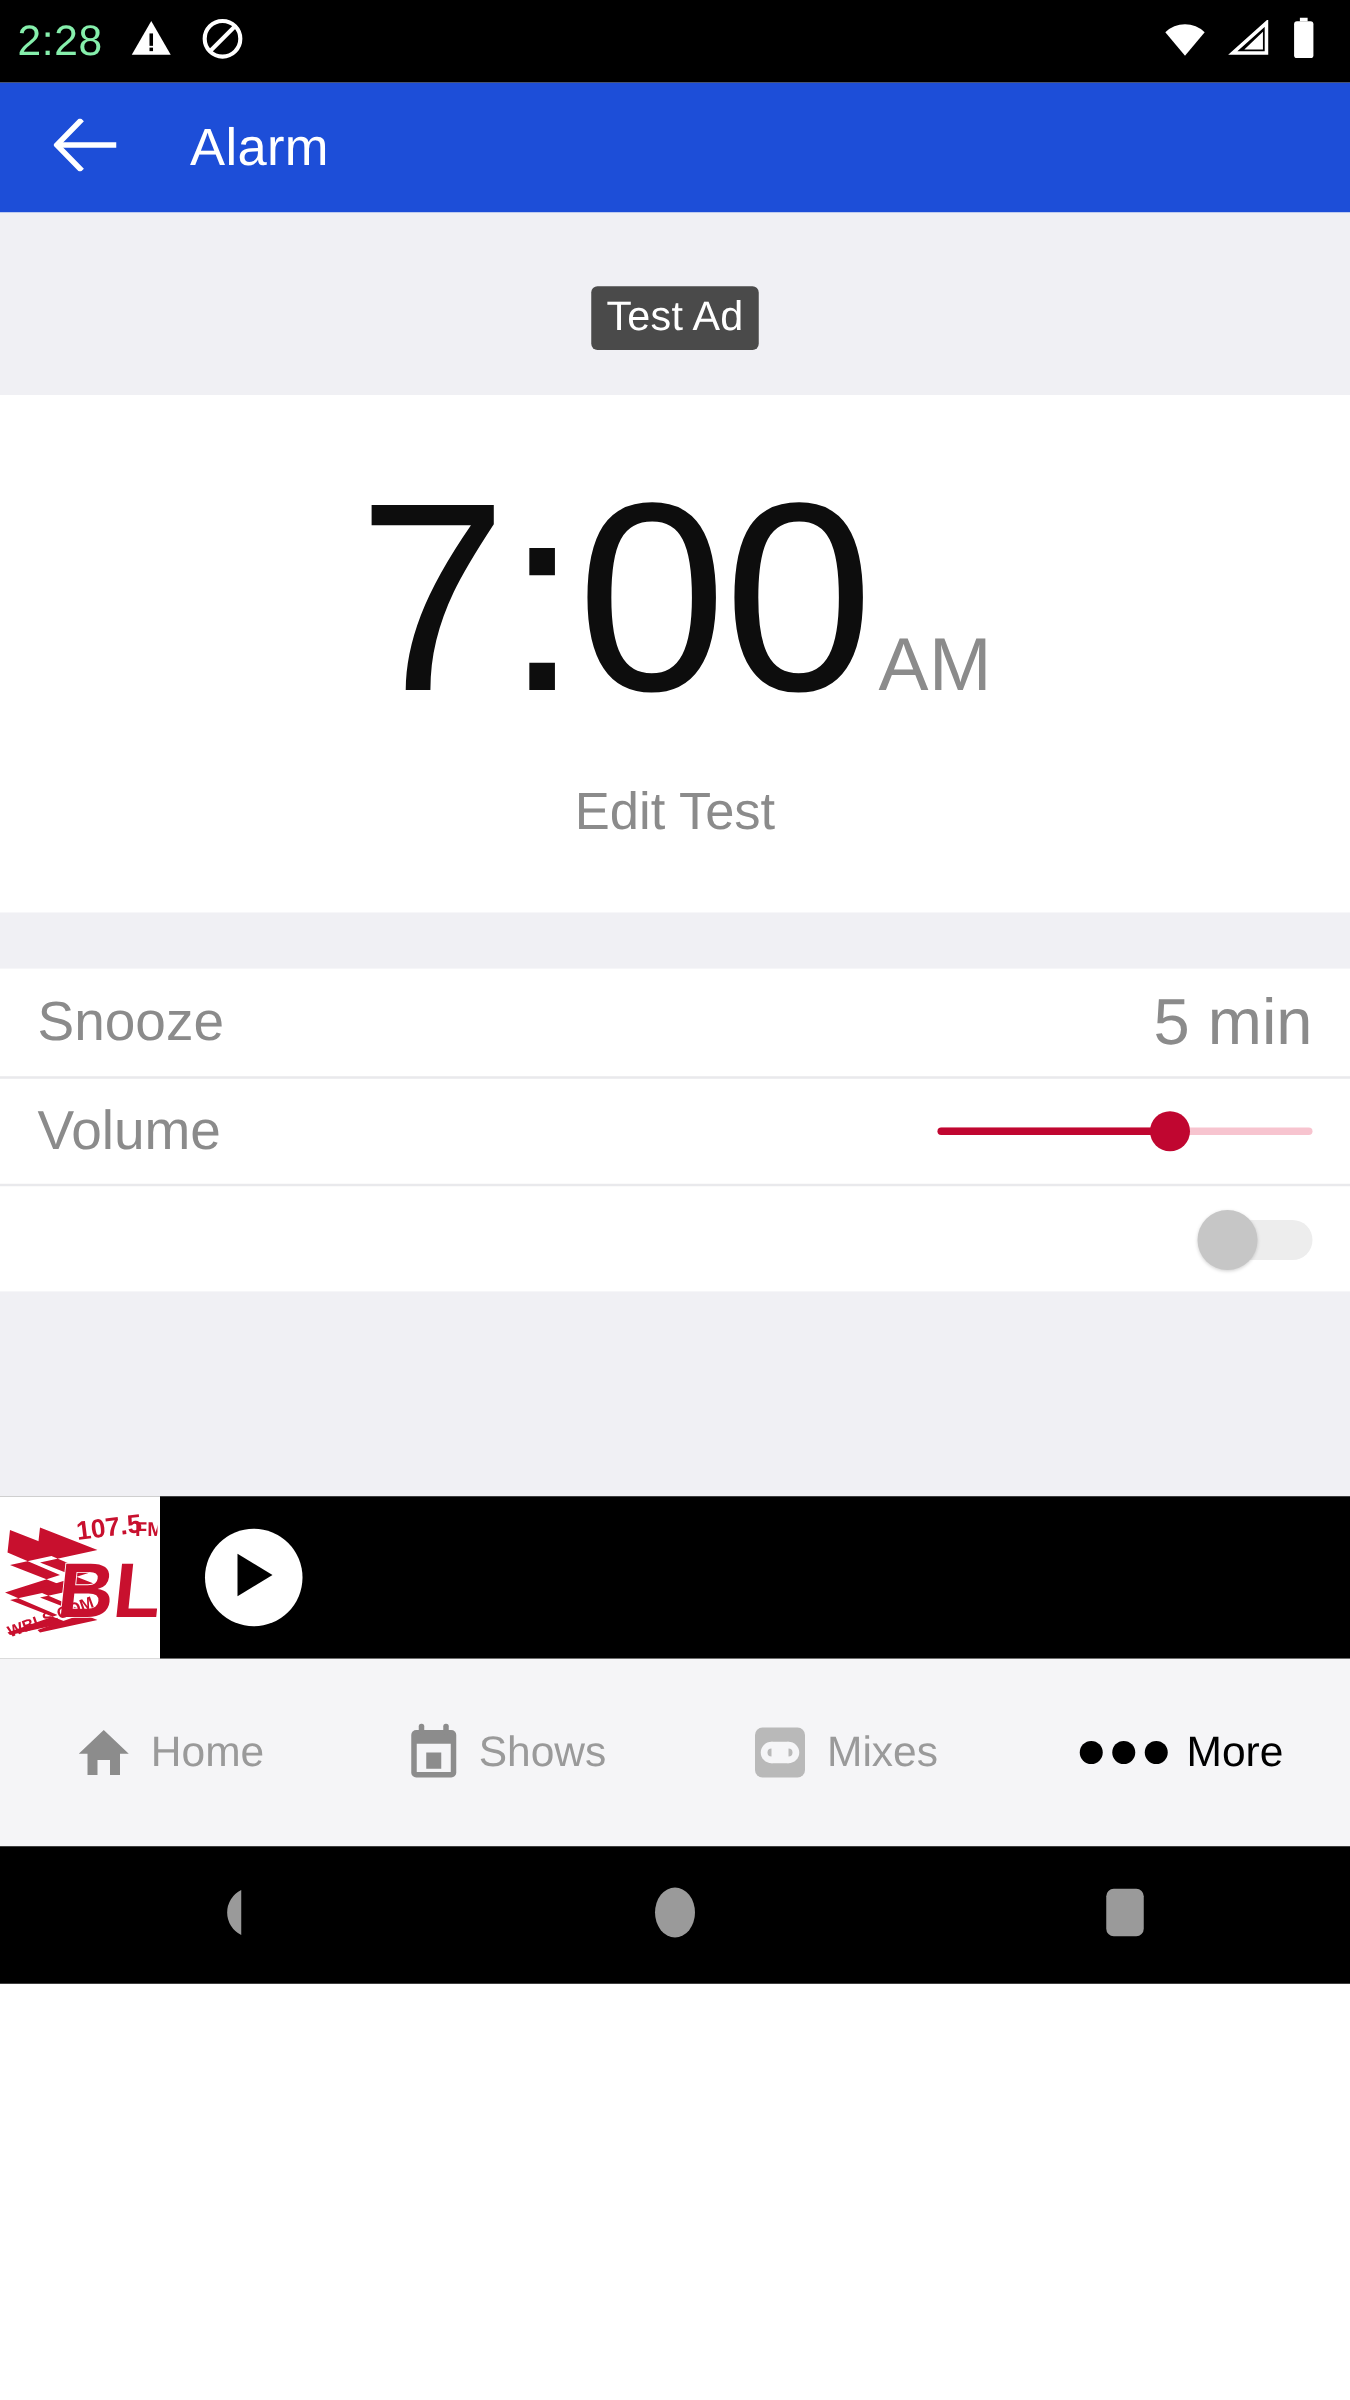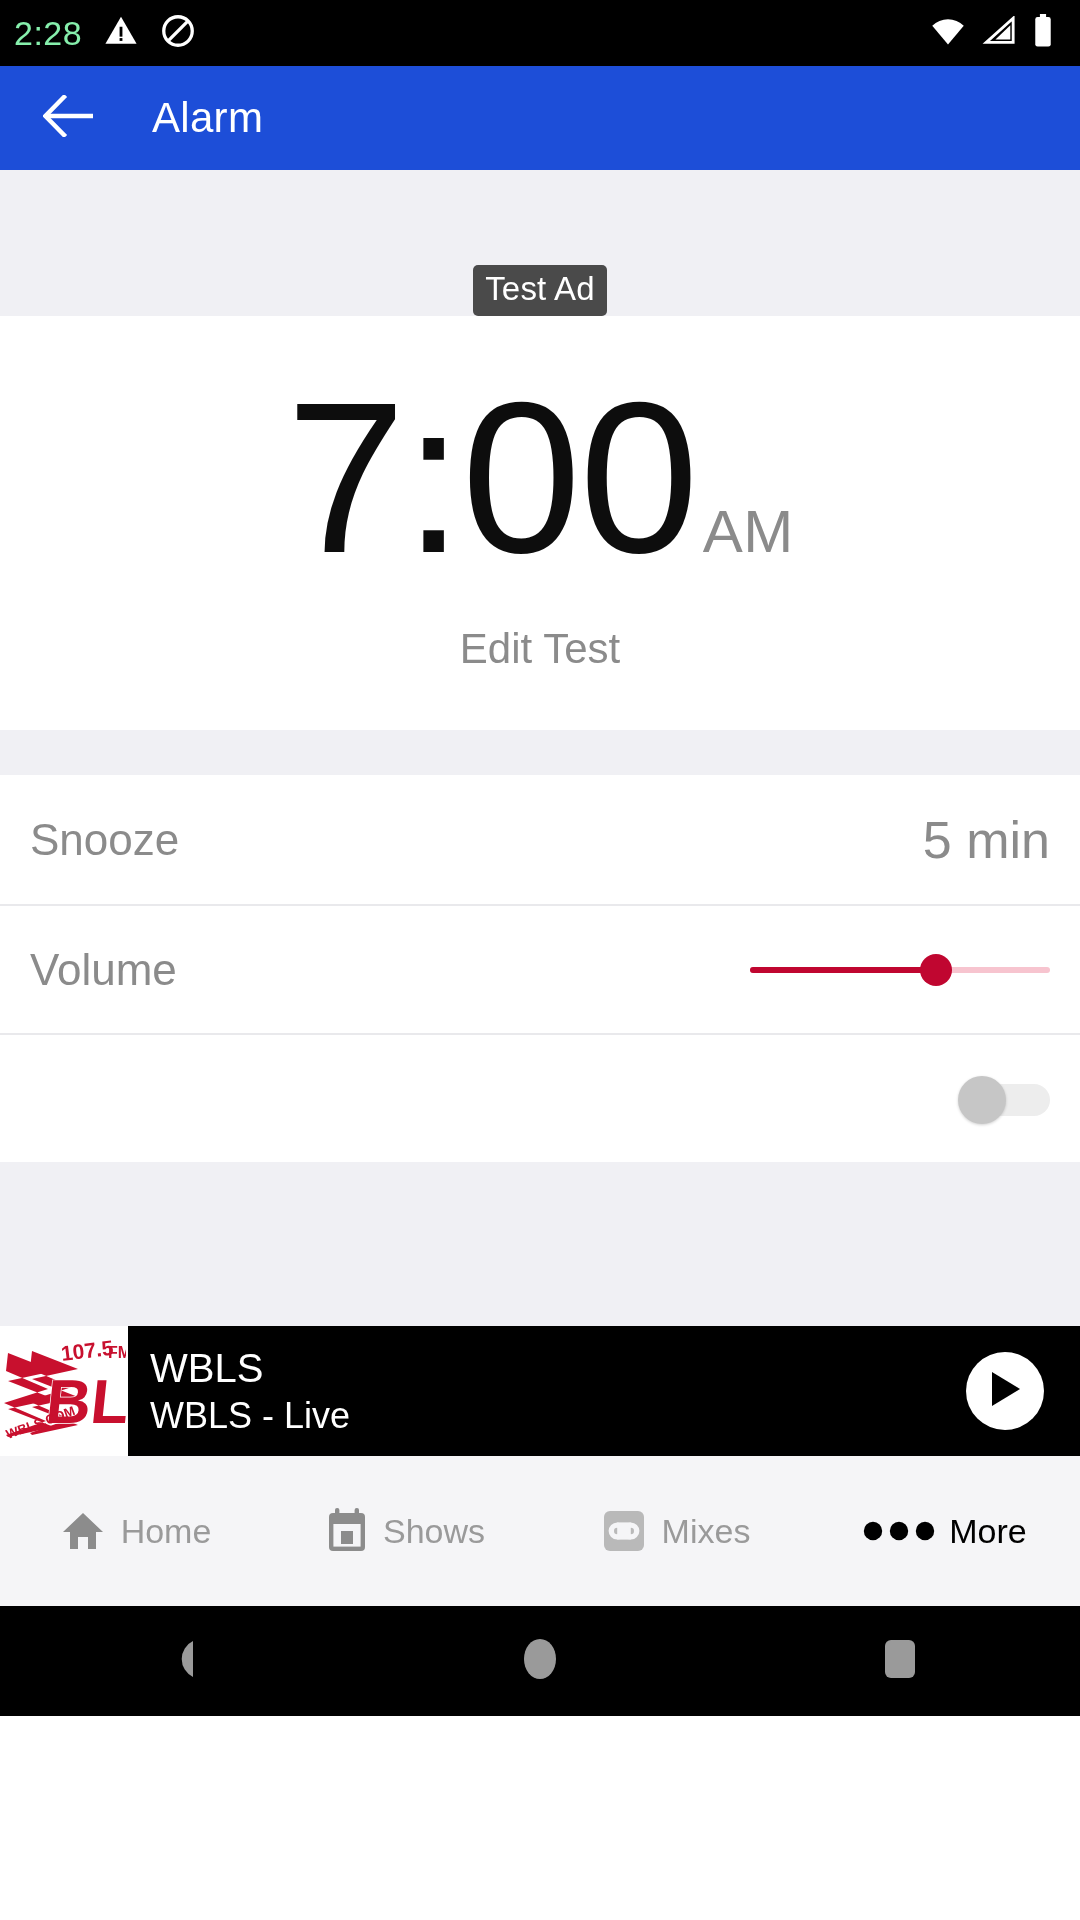--- a/index.html
+++ b/index.html
@@ -29,21 +29,21 @@
   }
   .back-btn {
     width:62px; height:62px; display:flex; align-items:center; justify-content:center;
     cursor:pointer;
   }
   .appbar-title { font-size:42px; margin-left:52px; letter-spacing:0.3px; }
 
   
   .ad-area {
     height:146px; background:#f0f0f4;
-    display:flex; justify-content:center; align-items:flex-end;
+    display:flex; justify-content:center; align-items:center;
     padding-top:22px;
   }
   .ad-badge {
     background:#4a4a4a; color:#fff;
     font-size:33px; padding:5px 12px 8px 12px;
     border-radius:5px; letter-spacing:0.2px;
   }
 
   
   .time-block {
@@ -61,21 +61,21 @@
   .time-ampm {
     font-size:60px; color:#8b8b8b; margin-left:6px; letter-spacing:0.5px;
   }
   .edit-time {
     font-size:42px; color:#8b8b8b; margin-top:42px; cursor:pointer;
   }
 
   
   .list-gap { height:45px; background:#f0f0f4; }
   .row {
-    height:129px; background:#fff;
+    height:86px; background:#fff;
     display:flex; align-items:center;
     padding:0 30px; position:relative;
   }
   .row + .row { border-top:2px solid #e9e9ec; }
   .row-label { font-size:44px; color:#8b8b8b; }
   .row-value { margin-left:auto; font-size:52px; color:#8b8b8b; }
 
   
   .slider-wrap {
     margin-left:auto; width:300px; height:40px;
@@ -248,24 +248,20 @@
       <g fill="#c8102e">
         <polygon points="6,22 52,40 6,50 52,68 6,78 52,96 6,106 4,104 44,90 2,72 46,58 4,40"></polygon>
         <polygon points="30,20 76,38 30,48 76,66 30,76 76,94 30,104 28,102 68,88 26,70 70,56 28,38"></polygon>
       </g>
       <text x="60" y="30" font-family="Liberation Sans, sans-serif" font-size="21" font-weight="bold" fill="#c8102e" transform="rotate(-7 60 30)">107.5</text>
       <text x="106" y="27" font-family="Liberation Sans, sans-serif" font-size="16" font-weight="bold" fill="#c8102e">FM</text>
       <text x="52" y="92" font-family="Liberation Sans, sans-serif" font-size="62" font-weight="bold" fill="#c8102e" stroke="#fff" stroke-width="1.4" paint-order="stroke" transform="skewX(-6)">BLS</text>
       <text x="6" y="108" font-family="Liberation Sans, sans-serif" font-size="13" font-weight="bold" fill="#c8102e" transform="rotate(-20 6 108)">WBLS.COM</text>
     </svg>
   </div>
-  <div class="player-meta">
-    <span class="player-title">WBLS</span>
-    <span class="player-sub">WBLS - Live</span>
-  </div>
   <div class="player-play">
     <div class="play-circle">
       <span>
         <svg width="34" height="38" viewBox="0 0 17 19">
             <polygon points="2,1 16,9.5 2,18" fill="#000"></polygon>
           </svg>
       </span>
     </div>
   </div>
 </div>

